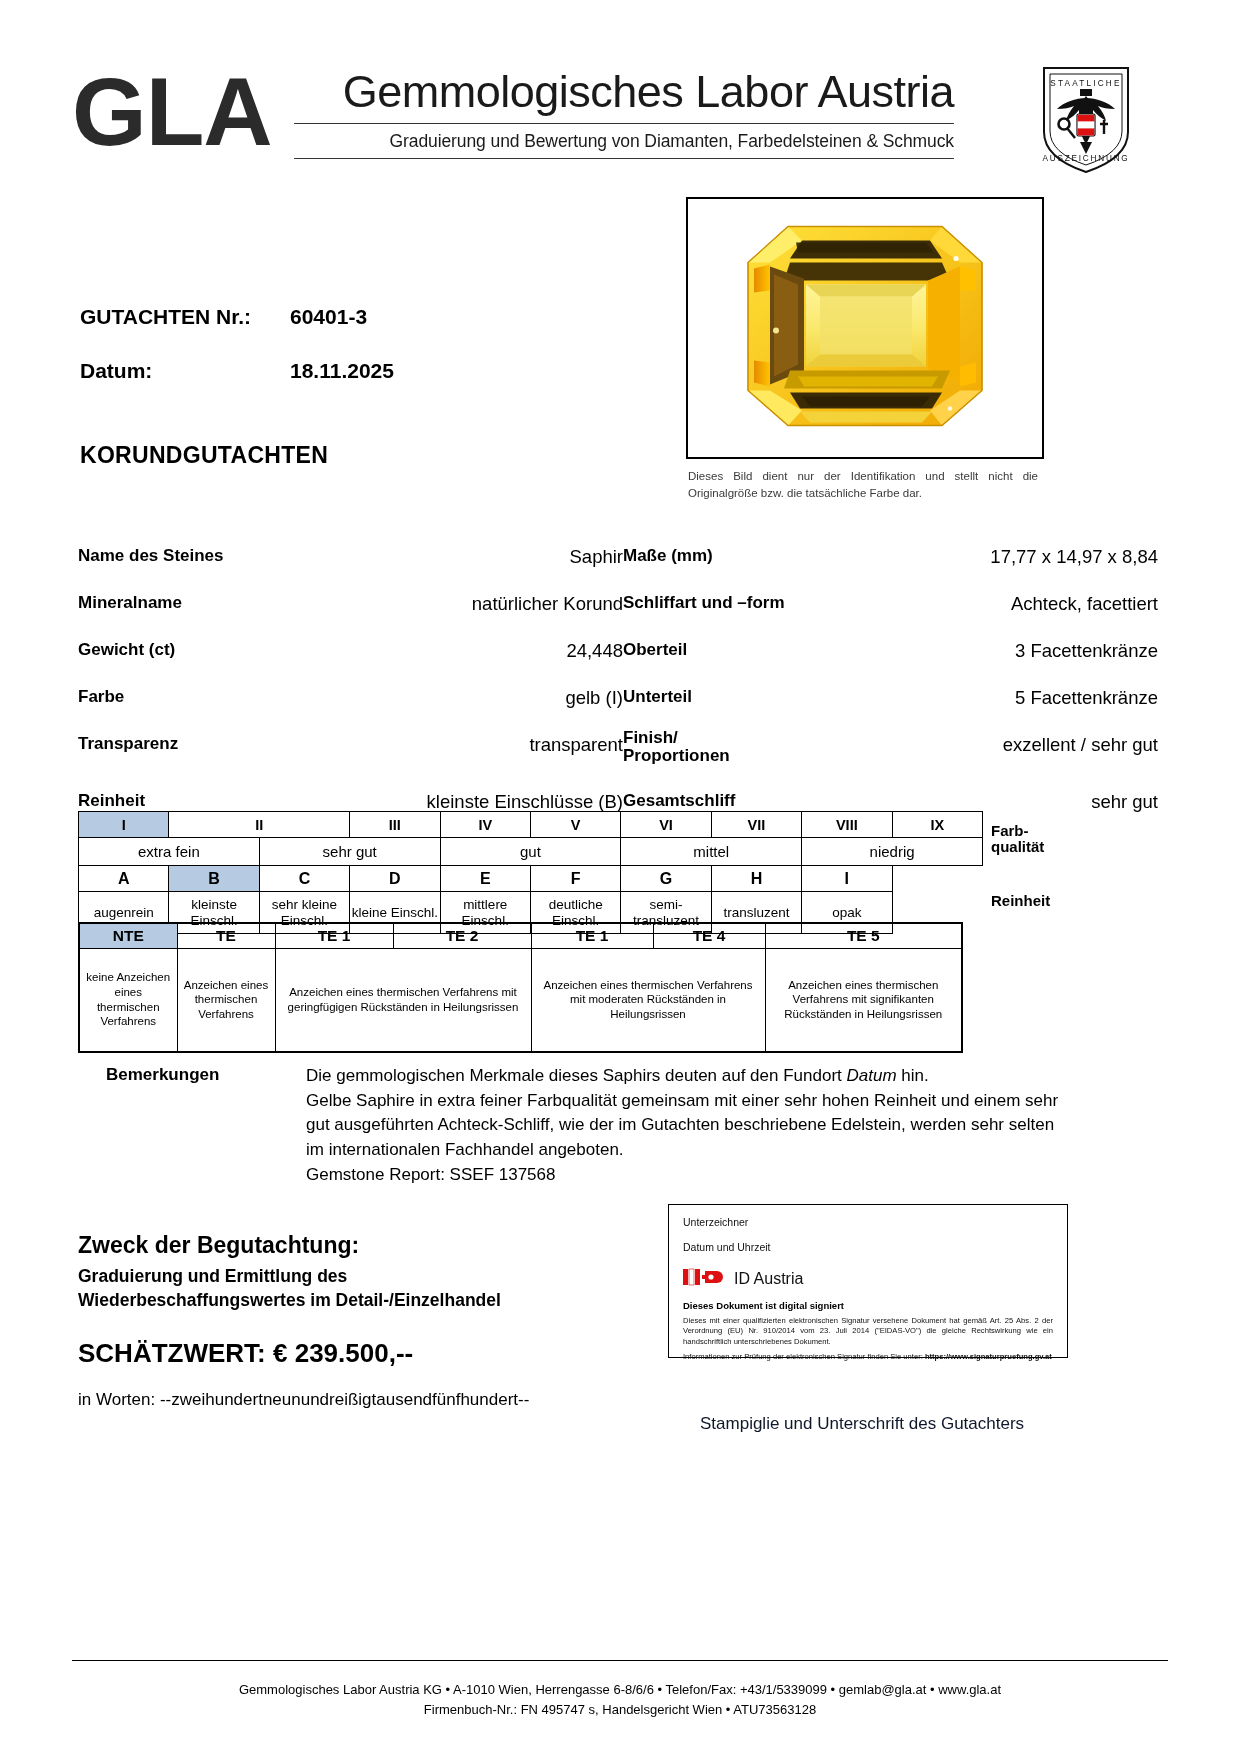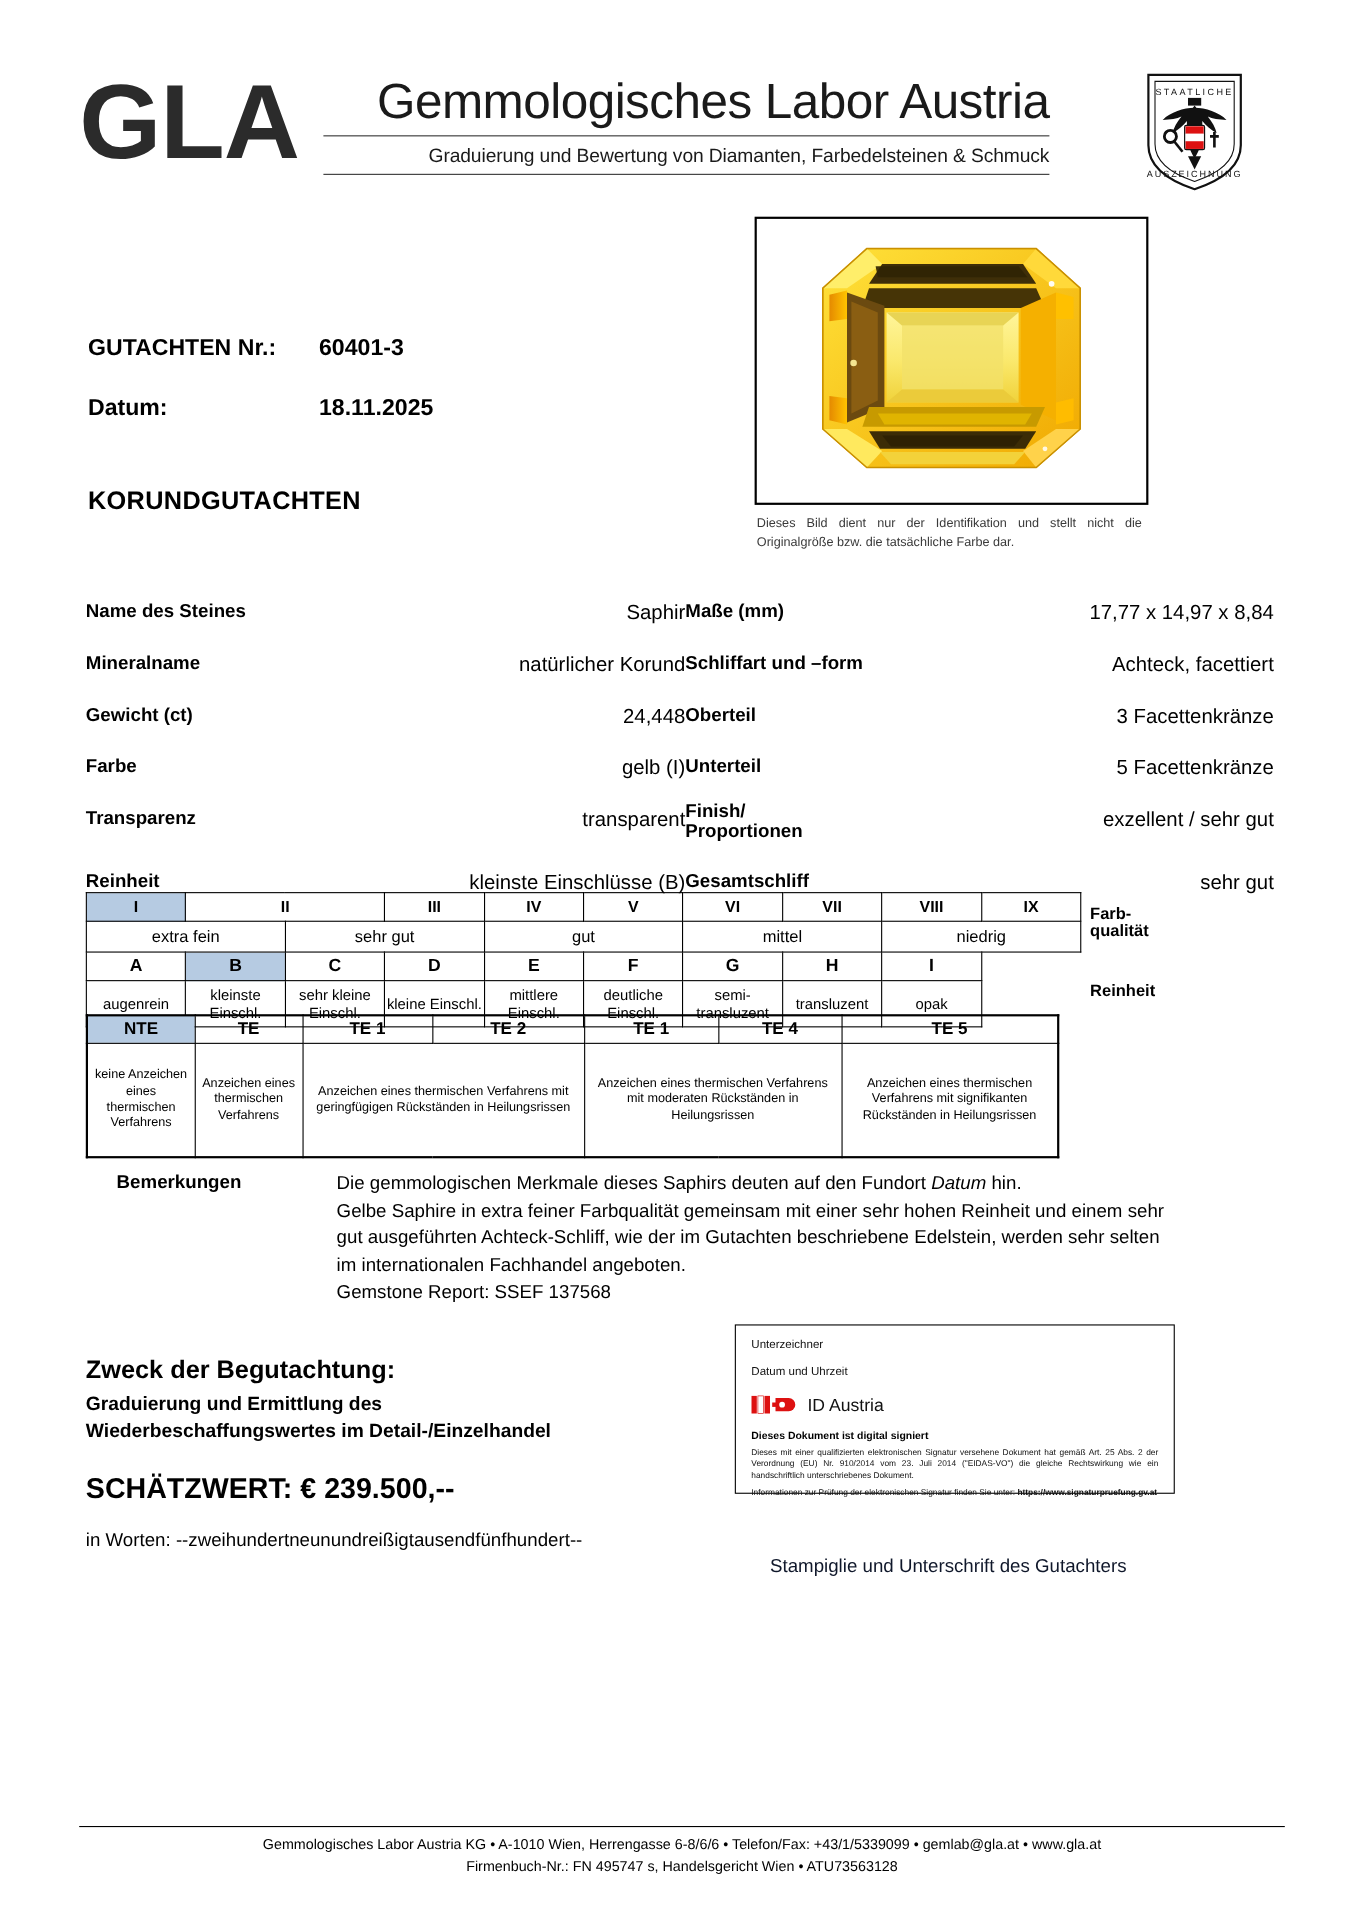--- a/index.html
+++ b/index.html
@@ -118,21 +118,21 @@
   .sig-fine { font-size: 7.6px; line-height: 1.38; color: #111; text-align: justify; }
   .sig-fine b { font-weight: bold; }
   .stamp-cap {
     position: absolute; left: 700px; top: 1414px;
     font-size: 17px; color: #0f172a;
   }
 
   
   .footer {
     position: absolute; left: 72px; top: 1660px; width: 1096px;
-    border-top: 1px solid #000; padding-top: 6px;
+    border-top: 1px solid #000; padding-top: 19px;
     font-size: 13px; line-height: 1.5; text-align: center;
   }
 </style>
 </head>
 <body>
 
 <div class="page">
 
   <div class="header">
     <div class="logo-gla">GLA</div>

